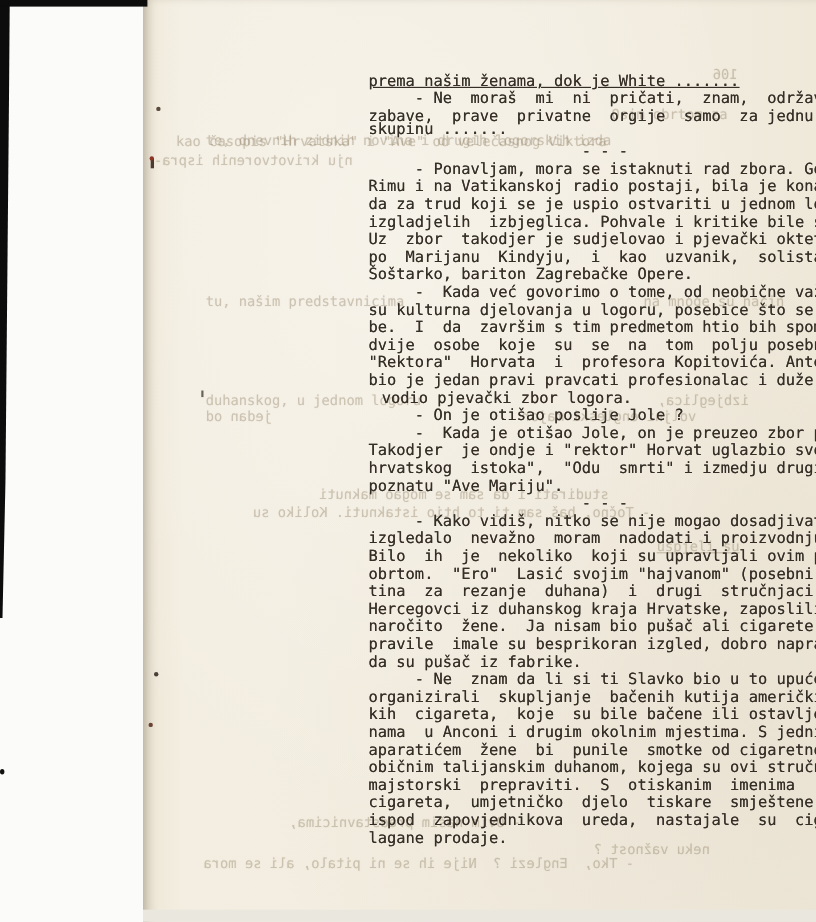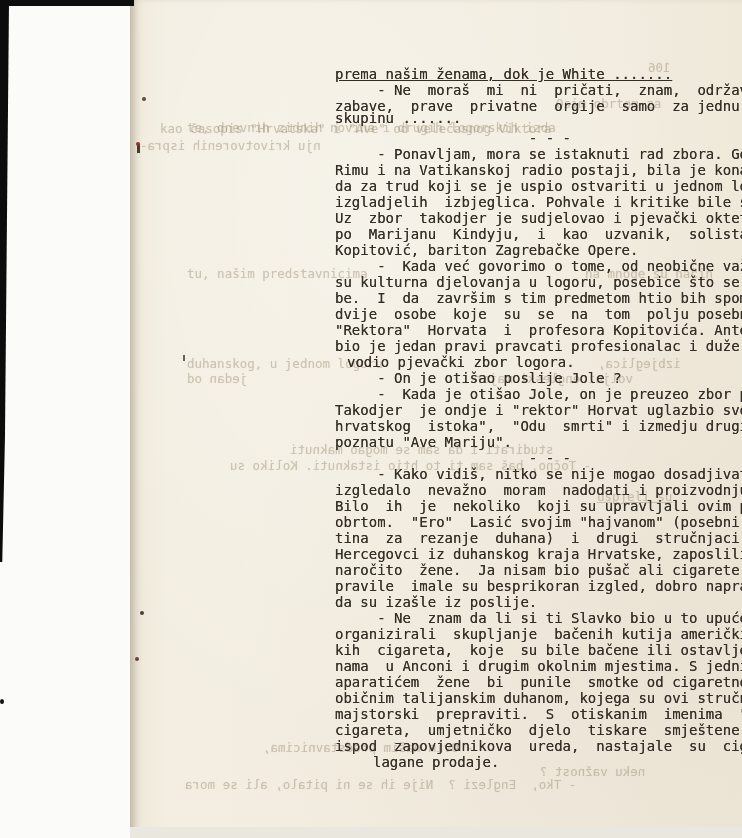--- a/index.html
+++ b/index.html
@@ -64,21 +64,21 @@
         <div class="line" style="top: 82px;">     - Ne  moraš  mi  ni  pričati,  znam,  održavale su se</div>
         <div class="line" style="top: 98px;">zabave,  prave  privatne  orgije  samo  za jednu ograničenu</div>
         <div class="line" style="top: 110px;">skupinu .......</div>
         <div class="line" style="top: 130px;">                       - - -</div>
         <div class="line" style="top: 146px;">     - Ponavljam, mora se istaknuti rad zbora. Gostovanje u</div>
         <div class="line" style="top: 162px;">Rimu i na Vatikanskoj radio postaji, bila je konačna nagra-</div>
         <div class="line" style="top: 178px;">da za trud koji se je uspio ostvariti u jednom logoru polu-</div>
         <div class="line" style="top: 194px;">izgladjelih  izbjeglica. Pohvale i kritike bile su izvrsne.</div>
         <div class="line" style="top: 210px;">Uz  zbor  takodjer je sudjelovao i pjevački oktet dirigiran</div>
         <div class="line" style="top: 226px;">po  Marijanu  Kindyju,  i  kao  uzvanik,  solista  Dragutin</div>
-        <div class="line" style="top: 242px;">Kopitović, bariton Zagrebačke Opere.</div>
+        <div class="line" style="top: 242px;">Šoštarko, bariton Zagrebačke Opere.</div>
         <div class="line" style="top: 258px;">     -  Kada već govorimo o tome, od neobične važnosti bila</div>
         <div class="line" style="top: 274px;">su kulturna djelovanja u logoru, posebice što se tiće glaz-</div>
         <div class="line" style="top: 290px;">be.  I  da  završim s tim predmetom htio bih spomenuti samo</div>
         <div class="line" style="top: 306px;">dvije  osobe  koje  su  se  na  tom  polju posebno istakle.</div>
         <div class="line" style="top: 322px;">"Rektora"  Horvata  i  profesora Kopitovića. Ante Kopitović</div>
         <div class="line" style="top: 338px;">bio je jedan pravi pravcati profesionalac i duže je vremena</div>
         <div class="line" style="top: 354px; margin-left: 12px;">vodio pjevački zbor logora.</div>
         <div class="line" style="top: 370px;">     - On je otišao poslije Jole ?</div>
         <div class="line" style="top: 386px;">     -  Kada je otišao Jole, on je preuzeo zbor preko sebe.</div>
         <div class="line" style="top: 402px;">Takodjer  je ondje i "rektor" Horvat uglazbio svoje "Zvuci s</div>
@@ -86,31 +86,31 @@
         <div class="line" style="top: 434px;">poznatu "Ave Mariju".</div>
         <div class="line" style="top: 450px;">                       - - -</div>
         <div class="line" style="top: 466px;">     - Kako vidiš, nitko se nije mogao dosadjivati. Iako bi</div>
         <div class="line" style="top: 482px;">izgledalo  nevažno  moram  nadodati i proizvodnju cigareta.</div>
         <div class="line" style="top: 498px;">Bilo  ih  je  nekoliko  koji su upravljali ovim plodonosnim</div>
         <div class="line" style="top: 514px;">obrtom.  "Ero"  Lasić svojim "hajvanom" (posebni nož-giljo-</div>
         <div class="line" style="top: 530px;">tina  za  rezanje  duhana)  i  drugi  stručnjaci, u glavnom</div>
         <div class="line" style="top: 546px;">Hercegovci iz duhanskog kraja Hrvatske, zaposlili su mnoge,</div>
         <div class="line" style="top: 562px;">naročito  žene.  Ja nisam bio pušač ali cigarete koje su se</div>
         <div class="line" style="top: 578px;">pravile  imale su besprikoran izgled, dobro napravljene kao</div>
-        <div class="line" style="top: 594px;">da su izašle iz poslije.</div>
+        <div class="line" style="top: 594px;">da su pušač iz fabrike.</div>
         <div class="line" style="top: 610px;">     - Ne  znam da li si ti Slavko bio u to upućen.  Oni su</div>
         <div class="line" style="top: 626px;">organizirali  skupljanje  bačenih kutija američkih i engles-</div>
         <div class="line" style="top: 642px;">kih  cigareta,  koje  su bile bačene ili ostavljene po kava-</div>
         <div class="line" style="top: 658px;">nama  u Anconi i drugim okolnim mjestima. S jednim posebnim</div>
         <div class="line" style="top: 674px;">aparatićem  žene  bi  punile  smotke od cigaretnog papira s</div>
         <div class="line" style="top: 690px;">običnim talijanskim duhanom, kojega su ovi stručnjaci znali</div>
         <div class="line" style="top: 706px;">majstorski  prepraviti.  S  otiskanim  imenima  "uveženih"</div>
         <div class="line" style="top: 722px;">cigareta,  umjetničko  djelo  tiskare  smještene  u podrumu</div>
         <div class="line" style="top: 738px;">ispod  zapovjednikova  ureda,  nastajale  su  cigarete vrlo</div>
-        <div class="line" style="top: 754px; margin-left: 38px;">lagane prodaje.</div>
+        <div class="line" style="top: 754px;">lagane prodaje.</div>
       </div>
   </div>
   <div class="bottom-band"></div>
   <div class="edge-black"></div>
   <div class="edge-top"></div>
   <div id="specks">
       <div class="speck" style="left: 137px; top: 144px; width: 3px; height: 9px; background: rgb(74, 58, 48);"></div>
       <div class="speck" style="left: 136px; top: 142px; width: 4px; height: 4px; background: rgb(138, 52, 36); border-radius: 50%;"></div>
       <div class="speck" style="left: 142px; top: 97px; width: 4px; height: 4px; background: rgb(90, 74, 60); border-radius: 50%;"></div>
       <div class="speck" style="left: 183px; top: 355px; width: 2px; height: 6px; background: rgb(106, 98, 88);"></div>

